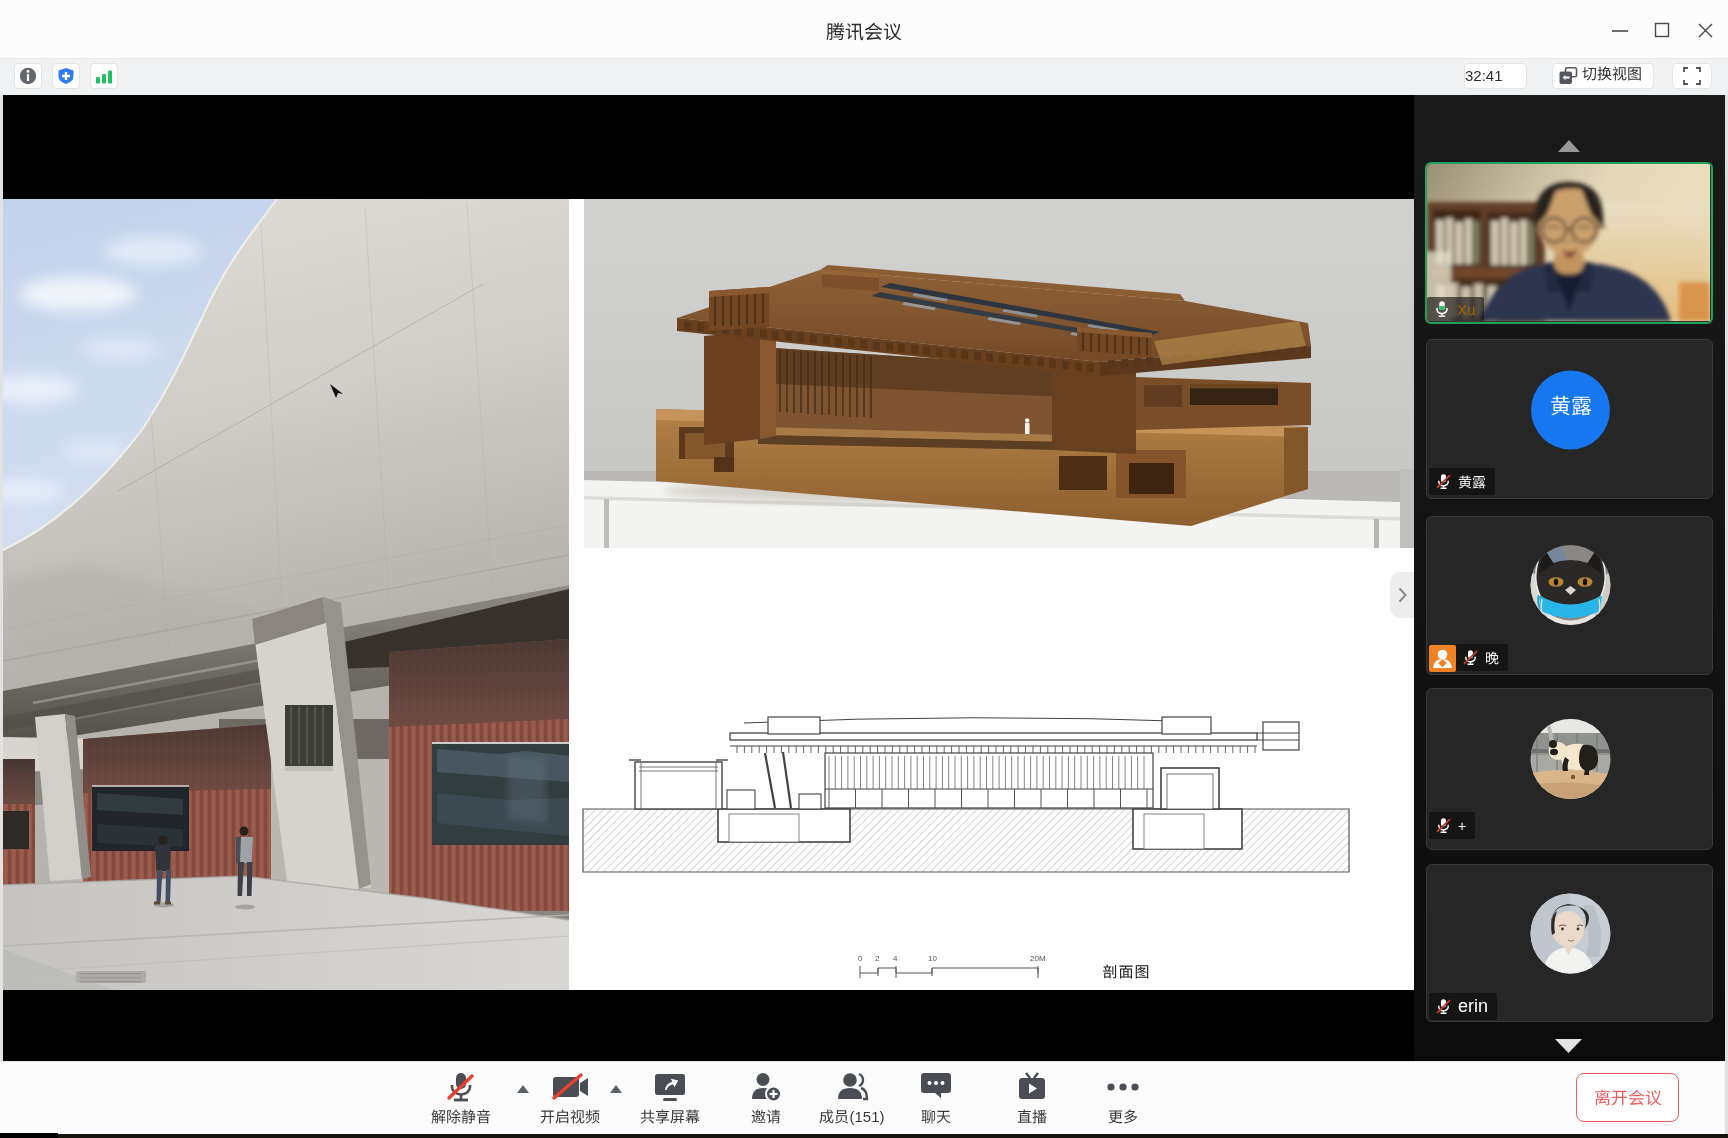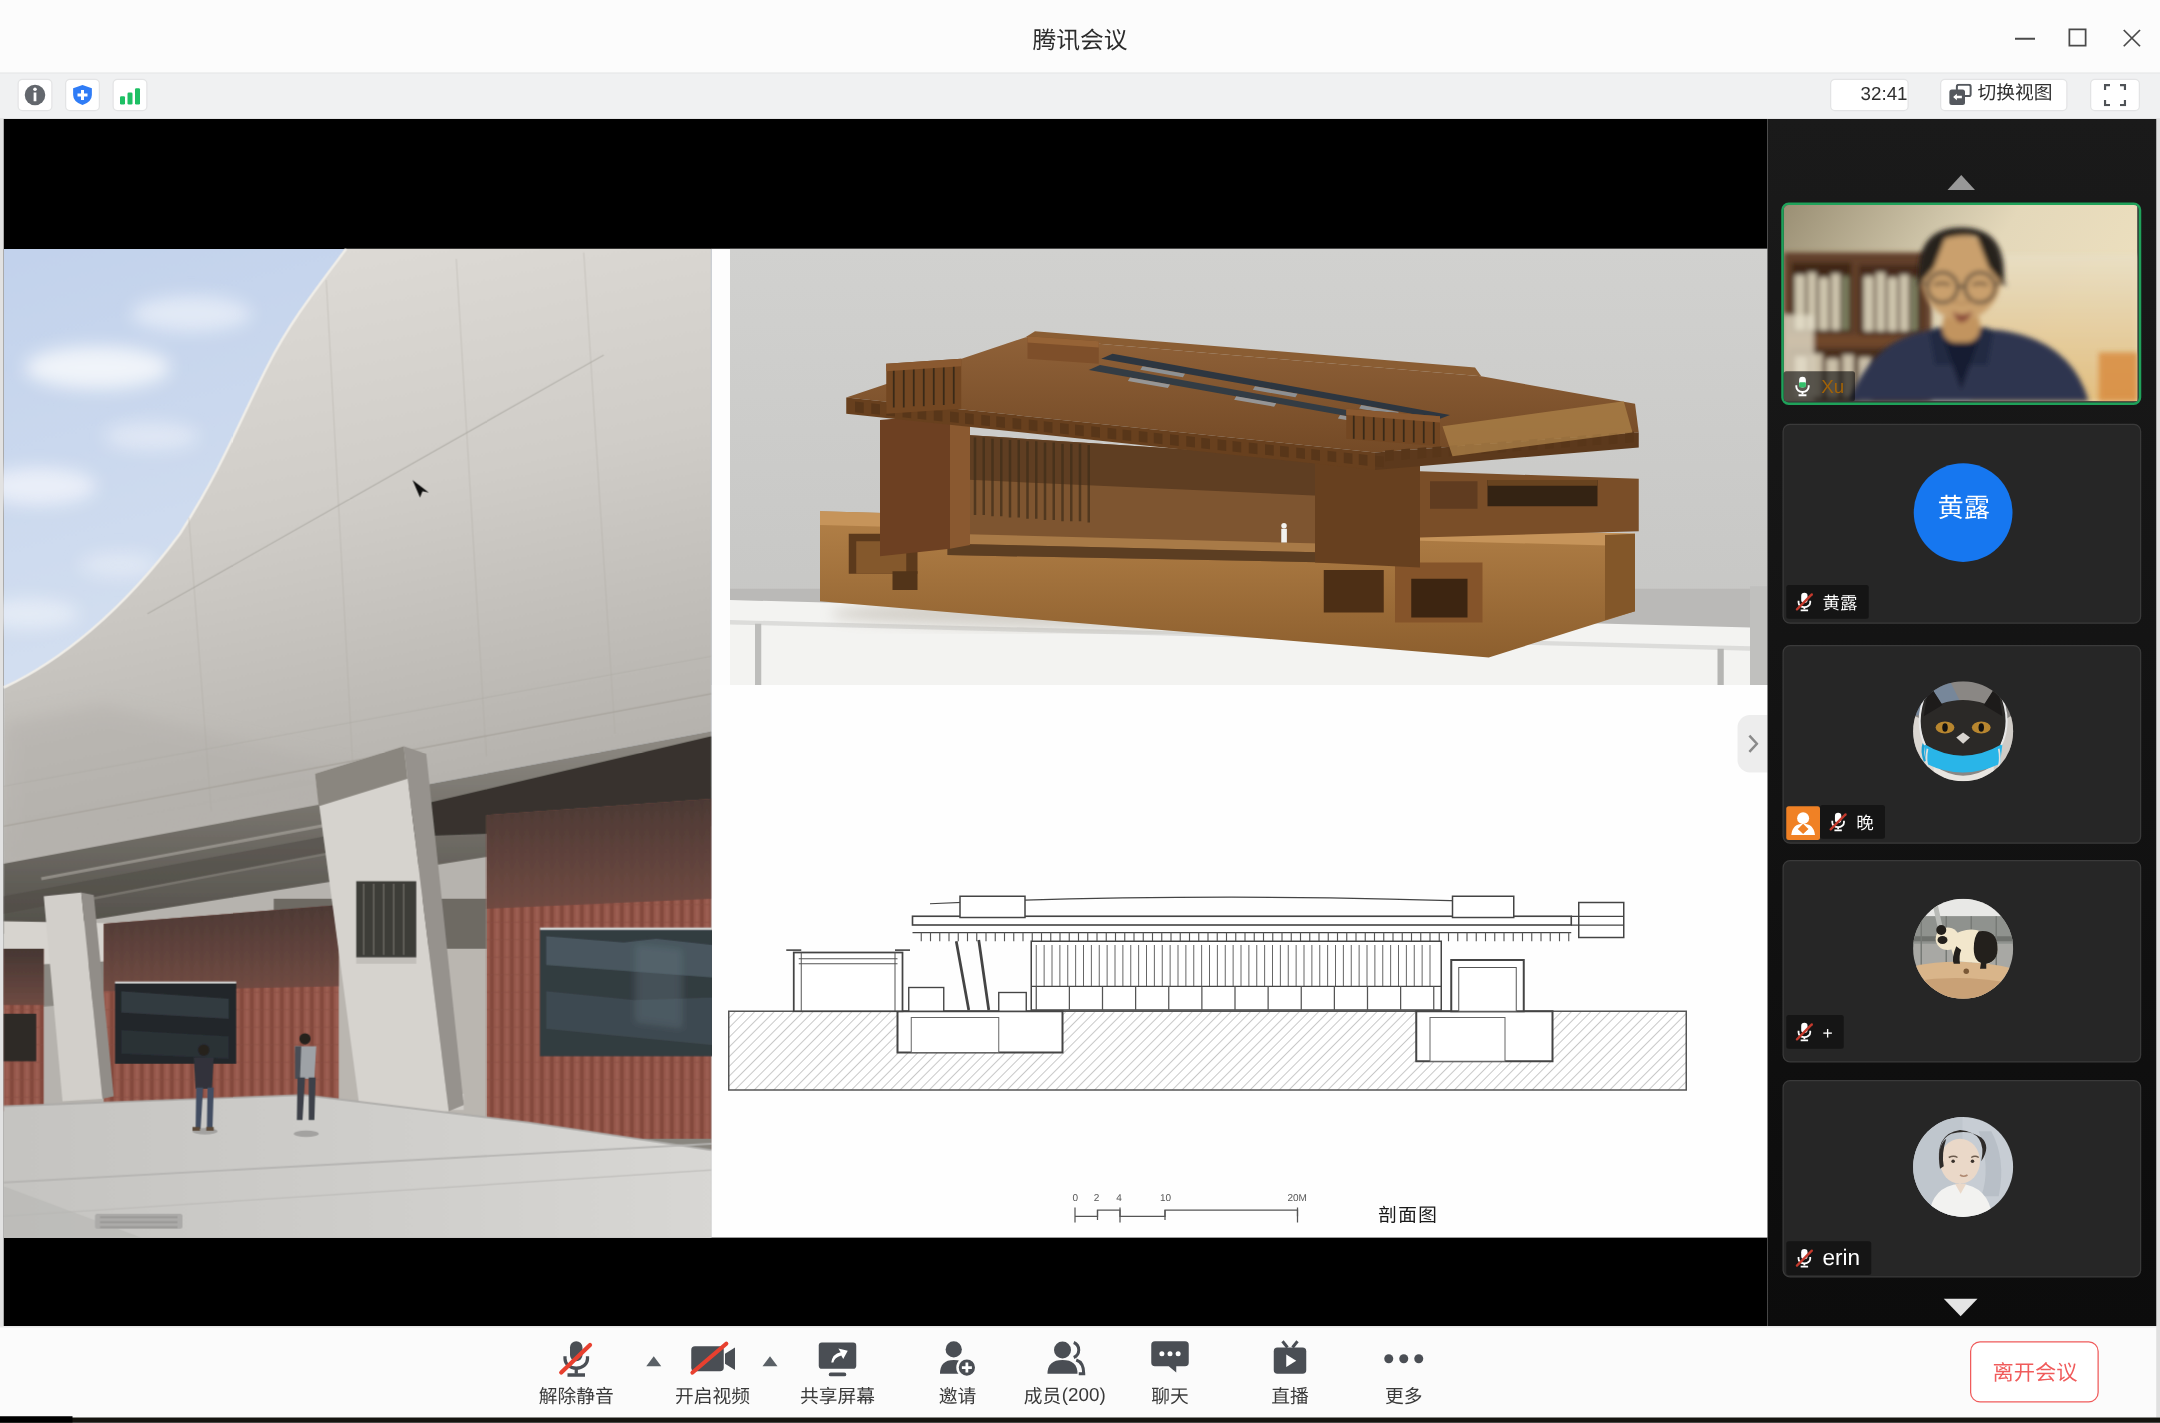--- a/index.html
+++ b/index.html
@@ -615,21 +615,21 @@
       <div style="height:36px;display:flex;align-items:center;justify-content:center">
         <svg width="36" height="34" viewBox="0 0 36 34">
 <path d="M25 4 a6.5 6.5 0 0 1 0 12 M27 18 q6 2 6 11 l-4 0" fill="none" stroke="#4a4e54" stroke-width="2.4"></path>
 <circle cx="16" cy="10" r="6.8" fill="#4a4e54"></circle>
 <path d="M4 29 q0 -11 12 -11 q12 0 12 11 z" fill="#4a4e54"></path>
 </svg>
       </div>
       <div style="margin-top:4px;white-space:nowrap"><svg style="vertical-align:top" width="30.0" height="15.0" viewBox="0 0 2000 1000" fill="#3a3a3a" opacity="1.0">
           <use href="#g20" x="0"></use>
           <use href="#g21" x="1000"></use>
-        </svg><span style="font-size:15px;color:#3a3a3a;vertical-align:top;line-height:15px">(200)</span></div>
+        </svg><span style="font-size:15px;color:#3a3a3a;vertical-align:top;line-height:15px">(151)</span></div>
     </div>
 <div class="abs" style="left:876px;top:1069px;width:120px;text-align:center;line-height:0">
       <div style="height:36px;display:flex;align-items:center;justify-content:center">
         <svg width="34" height="34" viewBox="0 0 34 34">
 <path d="M5 3 h24 a3 3 0 0 1 3 3 v14 a3 3 0 0 1 -3 3 h-7 l0 5 -6 -5 h-11 a3 3 0 0 1 -3 -3 v-14 a3 3 0 0 1 3 -3 z" fill="#4a4e54"></path>
 <circle cx="10.5" cy="13" r="2" fill="#fff"></circle>
           <circle cx="17" cy="13" r="2" fill="#fff"></circle>
           <circle cx="23.5" cy="13" r="2" fill="#fff"></circle>
 </svg>
       </div>
@@ -700,21 +700,21 @@
 <circle cx="10" cy="10" r="8.2" fill="#63676d"></circle>
 <rect x="8.9" y="8" width="2.2" height="7" fill="#fff"></rect>
       <circle cx="10" cy="5.4" r="1.4" fill="#fff"></circle>
 <path d="M48 2 l7.5 2.6 v5.4 q0 5.5 -7.5 8 q-7.5 -2.5 -7.5 -8 v-5.4 z" fill="#2f7cf6"></path>
 <rect x="46.8" y="6" width="2.4" height="8" fill="#fff"></rect>
       <rect x="44" y="8.8" width="8" height="2.4" fill="#fff"></rect>
 <rect x="78" y="11" width="4" height="6.5" rx="1" fill="#1ec064"></rect>
 <rect x="84" y="8" width="4" height="9.5" rx="1" fill="#1ec064"></rect>
 <rect x="90" y="4.5" width="4" height="13" rx="1" fill="#1ec064"></rect>
 </svg>
-<div style="position:absolute;top:63px;height:26px;background:#fff;border:1px solid #e3e4e5;border-radius:4px;left:1464px;width:63px;color:#2f2f2f;font-size:15px;text-align:right;line-height:24px">32:41</div>
+<div style="position:absolute;top:63px;height:26px;background:#fff;border:1px solid #e3e4e5;border-radius:4px;left:1464px;width:63px;color:#2f2f2f;font-size:15px;text-align:left;line-height:24px">32:41</div>
 <div style="position:absolute;top:63px;height:26px;background:#fff;border:1px solid #e3e4e5;border-radius:4px;left:1552px;width:102px"></div>
 <svg class="abs" style="left:1559px;top:67px" width="19" height="18" viewBox="0 0 19 18">
 <rect x="6.5" y="0.8" width="11" height="9" rx="1.5" fill="none" stroke="#54585e" stroke-width="1.6"></rect>
 <rect x="0.5" y="4.5" width="12.5" height="12.5" rx="2" fill="#54585e"></rect>
 <path d="M3.5 10.5 l3 -2.6 v1.6 h4 v2 h-4 v1.6 z" fill="#fff"></path>
 </svg>
 <div class="abs" style="left:1582px;top:66px"><svg style="vertical-align:top" width="60.0" height="15.0" viewBox="0 0 4000 1000" fill="#2f2f2f" opacity="1.0">
         <use href="#g33" x="0"></use>
         <use href="#g34" x="1000"></use>
         <use href="#g12" x="2000"></use>

